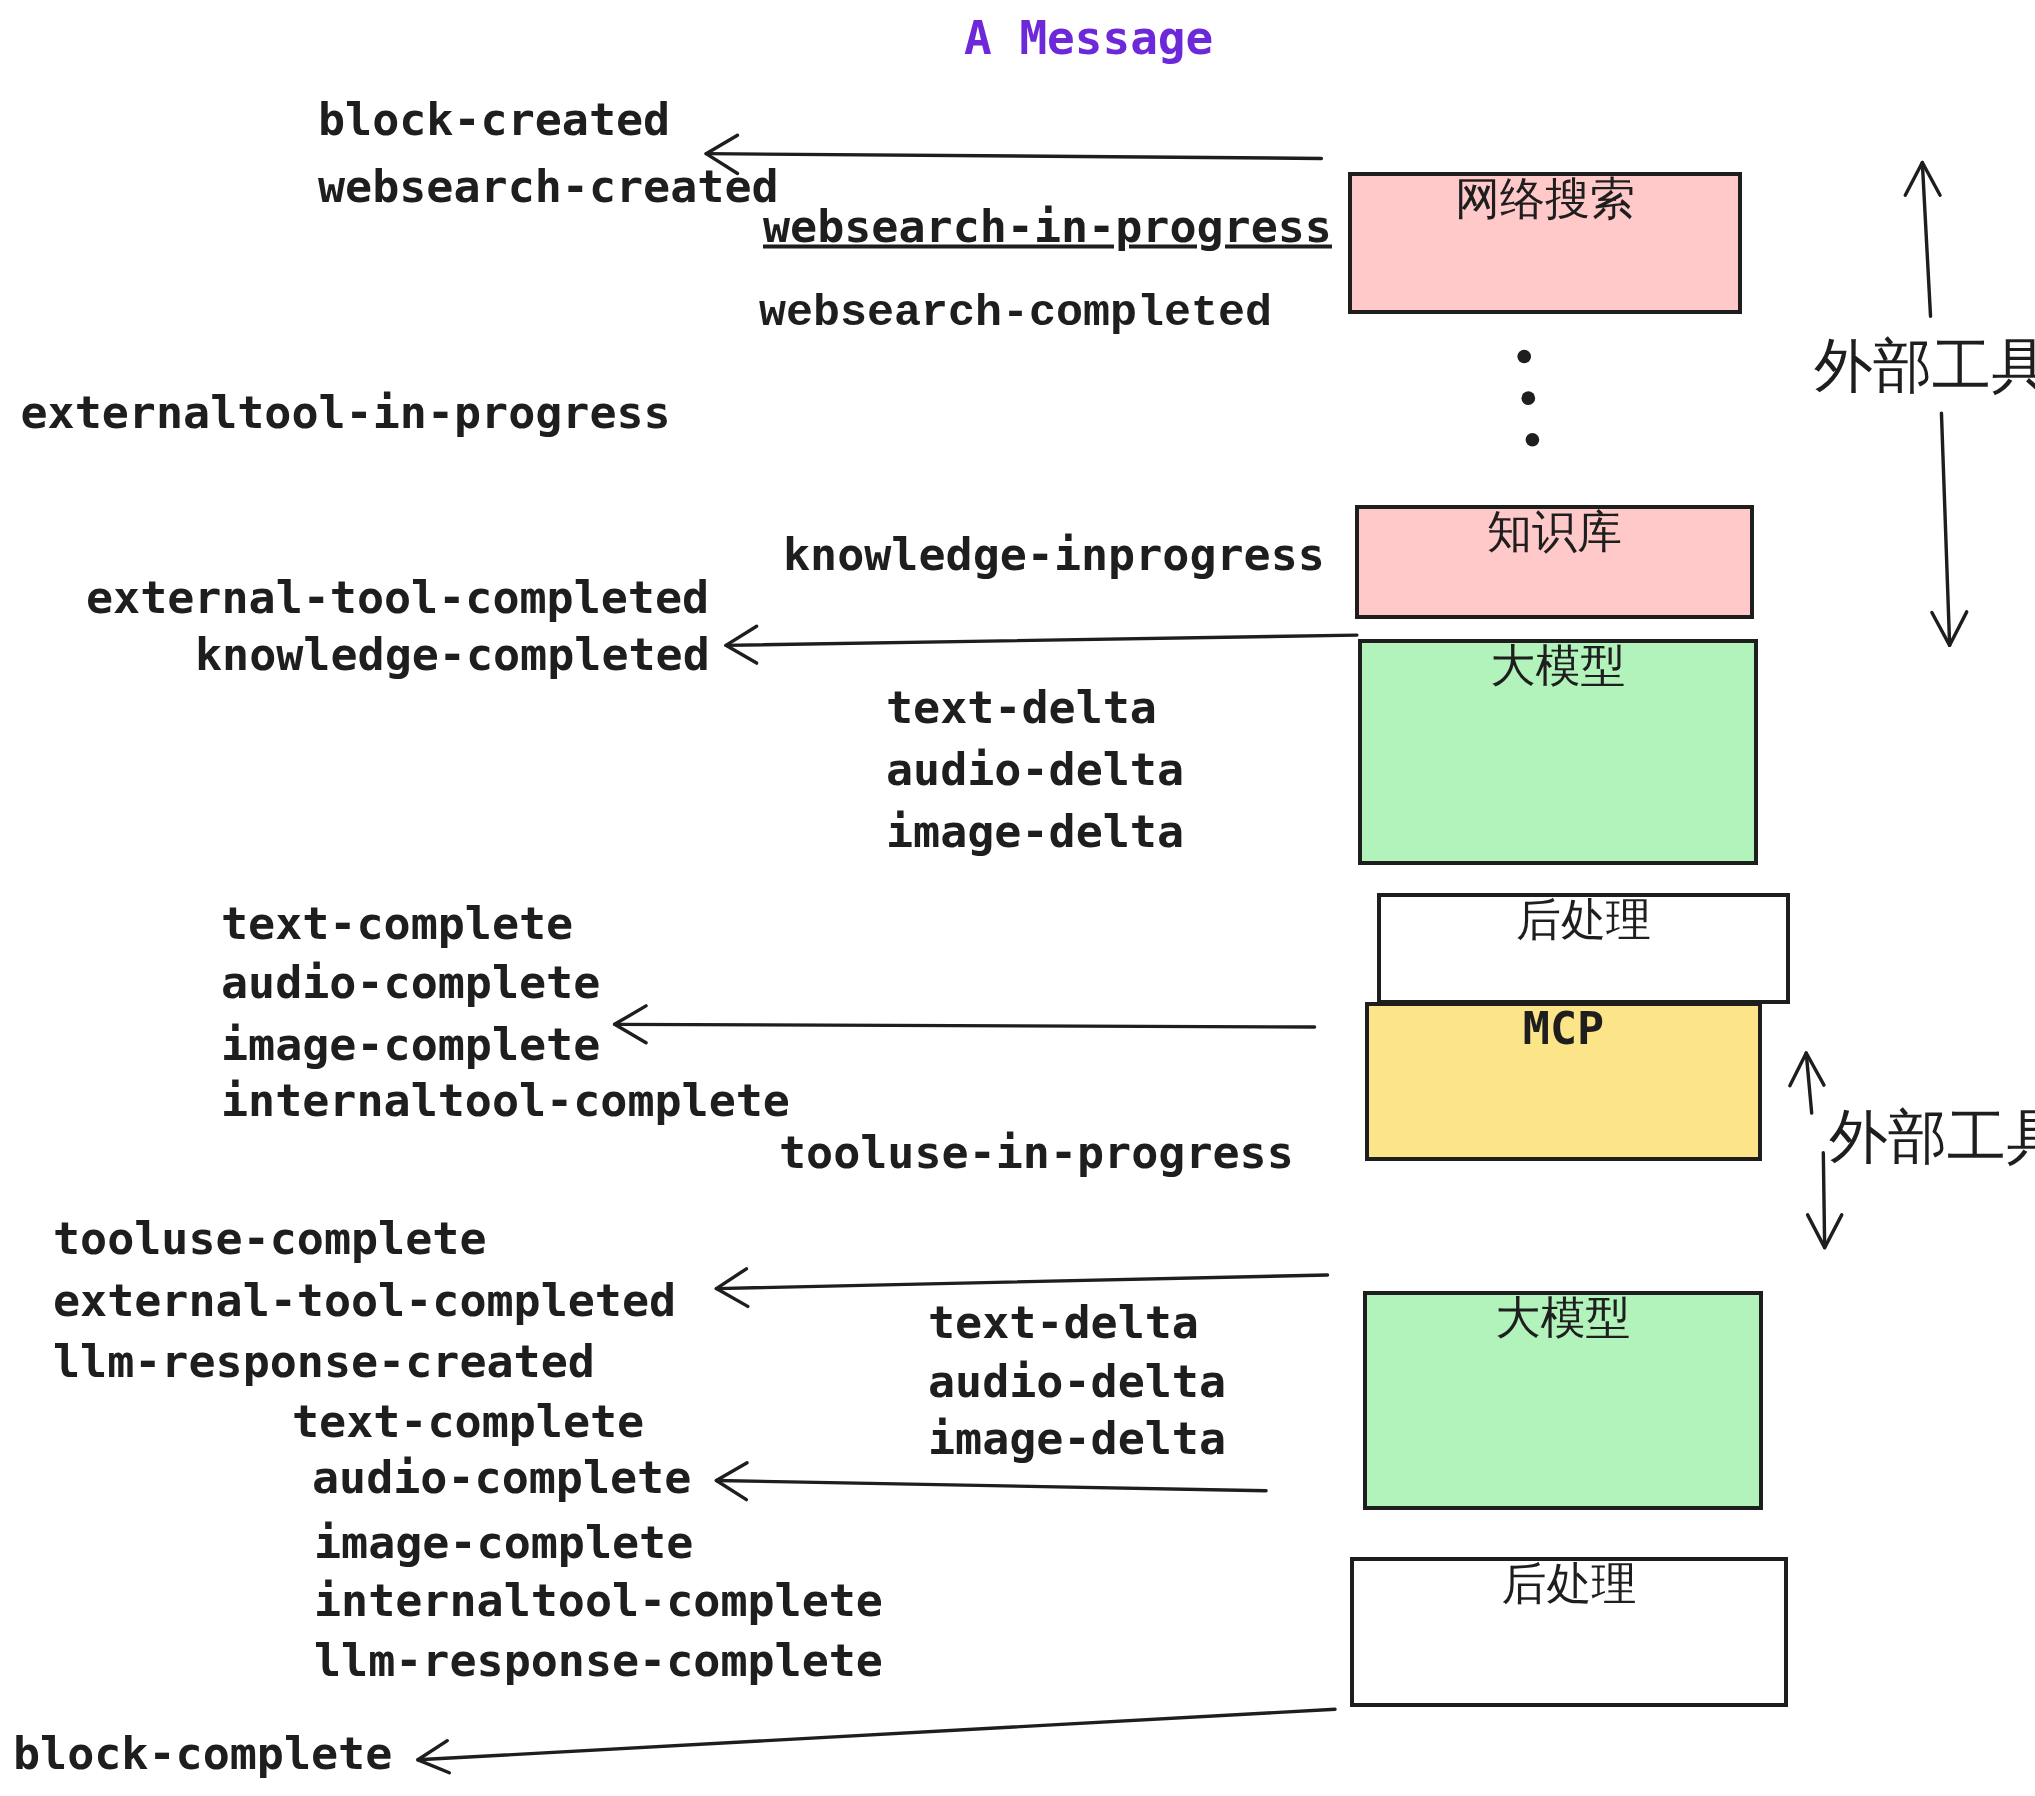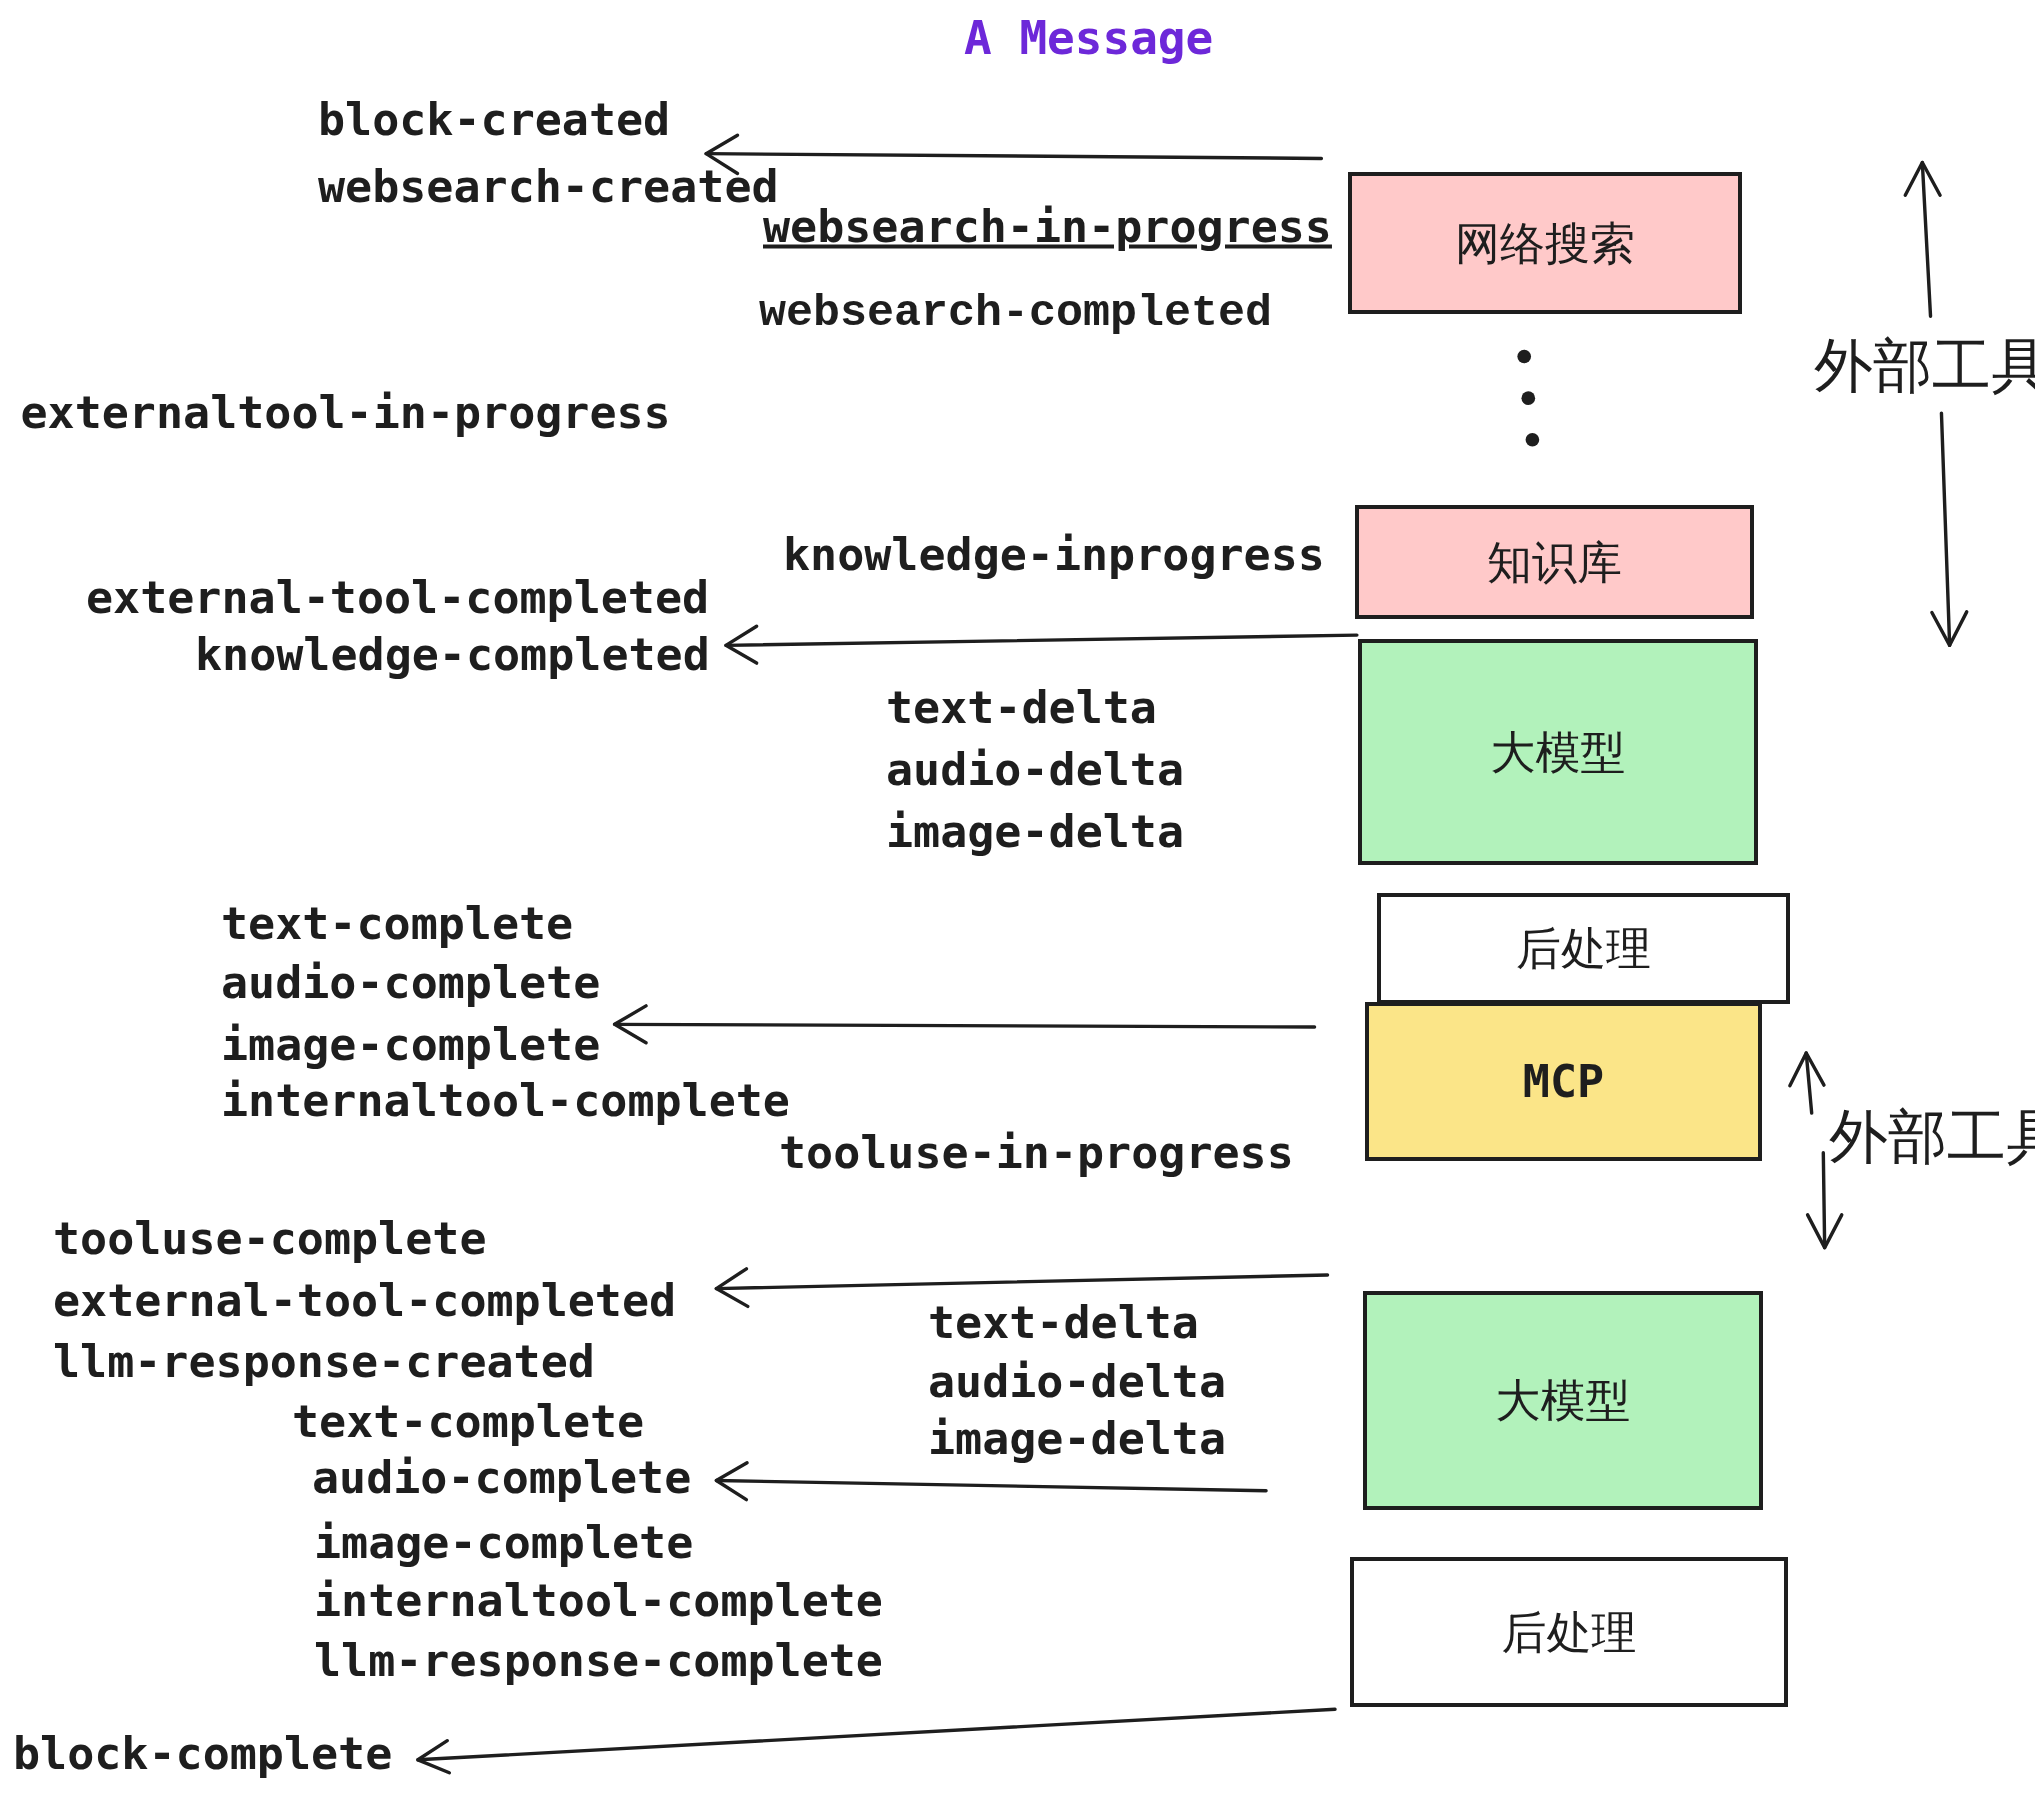--- a/index.html
+++ b/index.html
@@ -5,21 +5,21 @@
   html,body{margin:0;padding:0;background:#ffffff;}
   #stage{position:relative;width:2035px;height:1796px;background:#ffffff;overflow:hidden;
          font-family:"DejaVu Sans",sans-serif;color:#1e1e1e;}
   #arrows{position:absolute;left:0;top:0;width:2035px;height:1796px;}
   .evt{position:absolute;font-family:"DejaVu Sans Mono","Liberation Mono",monospace;
        font-size:45px;font-weight:700;color:#1e1e1e;white-space:nowrap;
        transform:translateY(-50%);line-height:1;}
   .title{position:absolute;font-family:"DejaVu Sans Mono","Liberation Mono",monospace;
        font-size:46px;font-weight:700;color:#6d28d9;white-space:nowrap;line-height:1;}
   .box{position:absolute;box-sizing:border-box;border:4.1px solid #1e1e1e;
-       display:flex;align-items:center;justify-content:center;
+       display:flex;justify-content:center;
        font-size:45px;color:#1e1e1e;font-family:"DejaVu Sans","Liberation Sans",sans-serif;
        line-height:1;}
   .box.mono{font-family:"DejaVu Sans Mono","Liberation Mono",monospace;font-weight:700;}
   .side{position:absolute;font-size:59px;color:#1e1e1e;white-space:nowrap;line-height:1;
        font-family:"DejaVu Sans","Liberation Sans",sans-serif;transform:translateY(-50%);}
 </style>
 </head>
 <body>
 
 <div id="stage">

